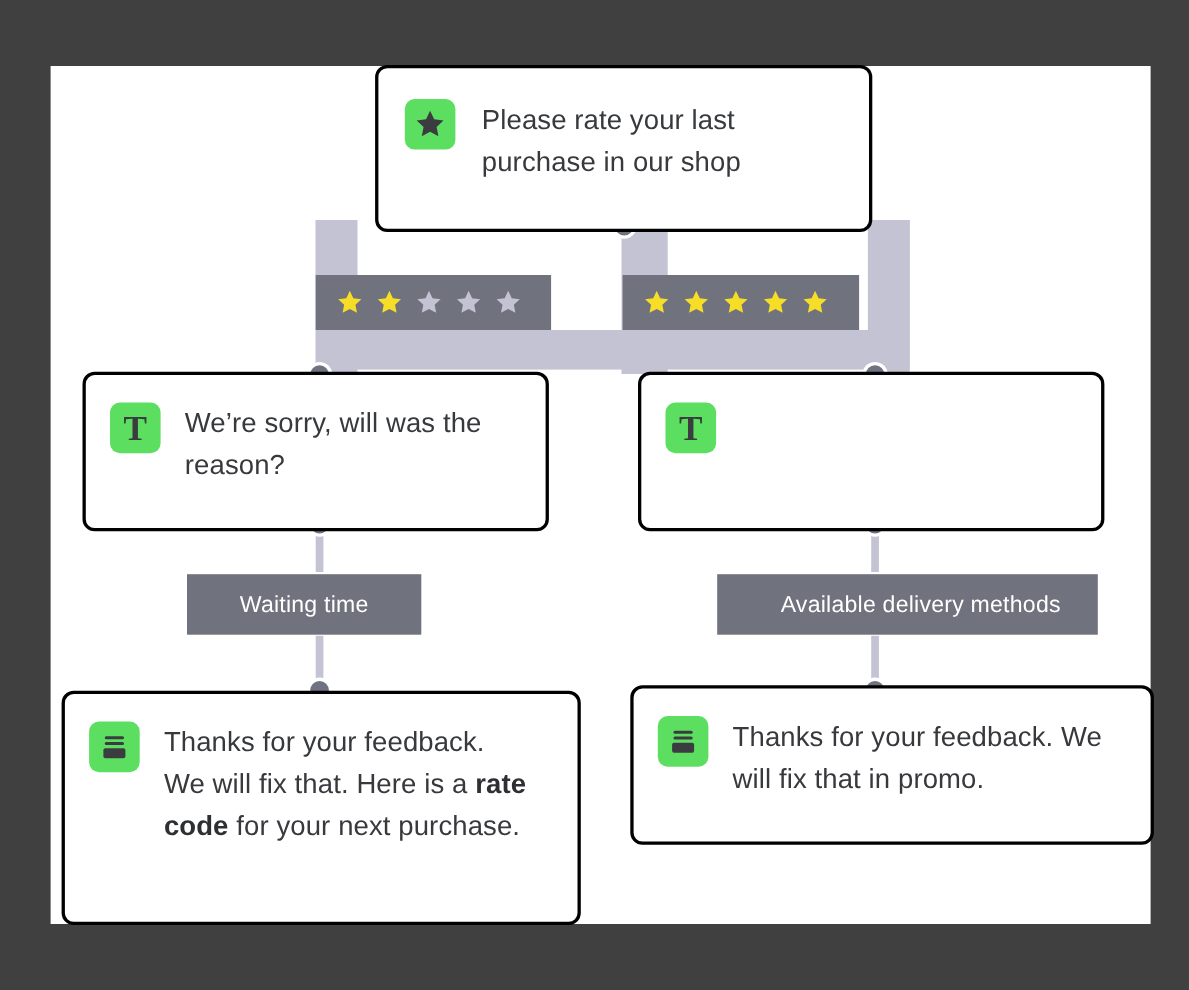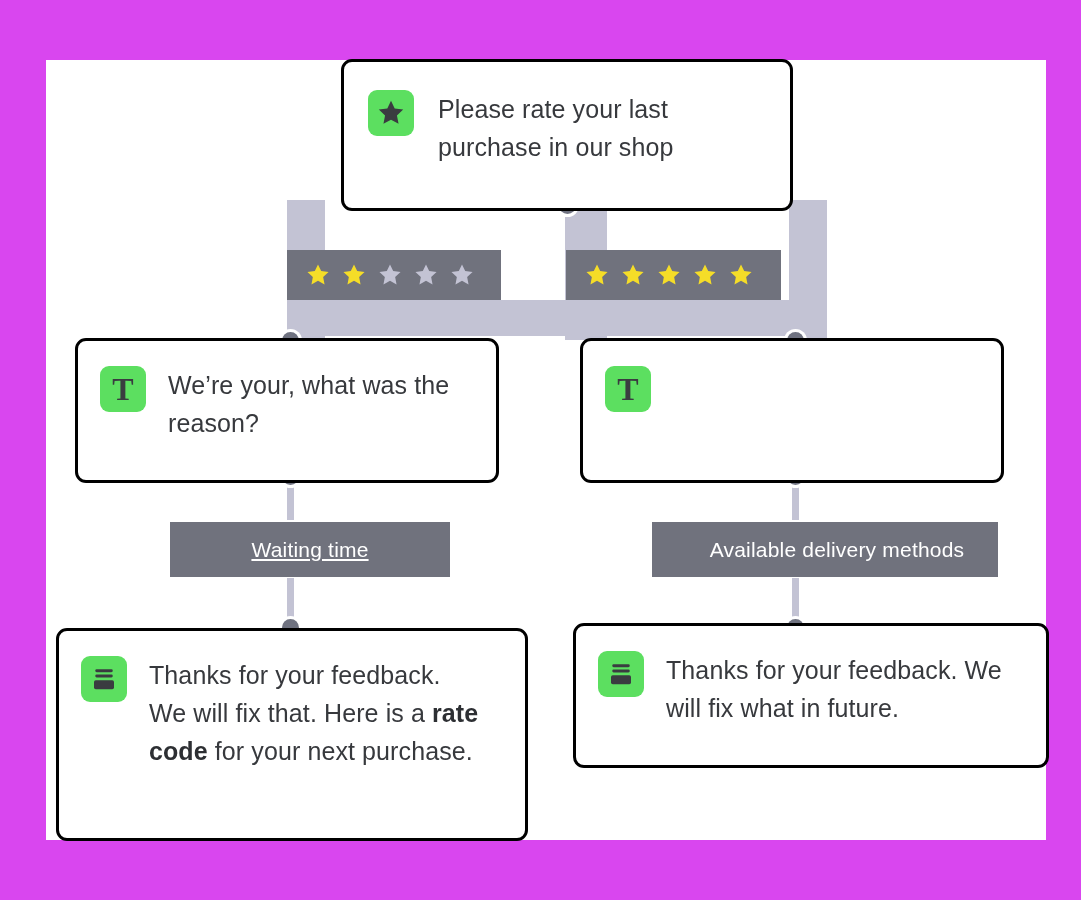--- a/index.html
+++ b/index.html
@@ -12,21 +12,21 @@
     height: 900px;
     overflow: hidden;
     font-family: "Liberation Sans", sans-serif;
     -webkit-font-smoothing: antialiased;
   }
 
   #stage {
     position: relative;
     width: 1081px;
     height: 900px;
-    background: #d946ef;
+    background: #404040;
   }
 
   
   .canvas {
     position: absolute;
     left: 46px;
     top: 60px;
     width: 1000px;
     height: 780px;
     background: #ffffff;
@@ -239,30 +239,30 @@
       </svg>
     <svg class="star" viewBox="0 0 24 24">
         <path d="M12 2.2l2.95 6.18 6.8.86-5 4.68 1.3 6.74L12 17.4l-6.05 3.26 1.3-6.74-5-4.68 6.8-.86z" fill="#f5dd28"></path>
       </svg>
   </div>
 
   <div class="card" style="left:75px; top:338px; width:424px; height:145px; padding:25px 22px;">
     <div class="card-icon">
       <span class="icon-letter">T</span>
     </div>
-    <div class="card-text" style="margin-left:22px; width:300px;">We’re your, what was the reason?</div>
+    <div class="card-text" style="margin-left:22px; width:300px;">We’re sorry, will was the reason?</div>
   </div>
 
   <div class="card" style="left:580px; top:338px; width:424px; height:145px; padding:25px 22px;">
     <div class="card-icon">
       <span class="icon-letter">T</span>
     </div>
   </div>
 
-  <div class="chip" style="left:170px; top:522px; width:280px; height:55px;text-decoration:underline;">Waiting time</div>
+  <div class="chip" style="left:170px; top:522px; width:213px; height:55px;">Waiting time</div>
 
   <div class="chip" style="left:652px; top:522px; width:322px; height:55px;padding-left:24px;">Available delivery methods</div>
 
   <div class="card" style="left:56px; top:628px; width:472px; height:213px; padding:25px 22px;">
     <div class="card-icon">
       <svg width="30" height="30" viewBox="0 0 24 24" aria-hidden="true">
         <rect x="5" y="4.2" width="14" height="2.3" rx="1.1" fill="#3a3c40"></rect>
         <rect x="5" y="8.4" width="14" height="2.3" rx="1.1" fill="#3a3c40"></rect>
         <rect x="4" y="13" width="16" height="7.2" rx="1.4" fill="#3a3c40"></rect>
       </svg>
@@ -273,16 +273,16 @@
   </div>
 
   <div class="card" style="left:573px; top:623px; width:476px; height:145px; padding:25px 22px;">
     <div class="card-icon">
       <svg width="30" height="30" viewBox="0 0 24 24" aria-hidden="true">
         <rect x="5" y="4.2" width="14" height="2.3" rx="1.1" fill="#3a3c40"></rect>
         <rect x="5" y="8.4" width="14" height="2.3" rx="1.1" fill="#3a3c40"></rect>
         <rect x="4" y="13" width="16" height="7.2" rx="1.4" fill="#3a3c40"></rect>
       </svg>
     </div>
-    <div class="card-text" style="margin-left:22px; width:340px;">Thanks for your feedback. We will fix what in future.</div>
+    <div class="card-text" style="margin-left:22px; width:340px;">Thanks for your feedback. We will fix that in promo.</div>
   </div>
 
 </div>
 
 </body></html>

